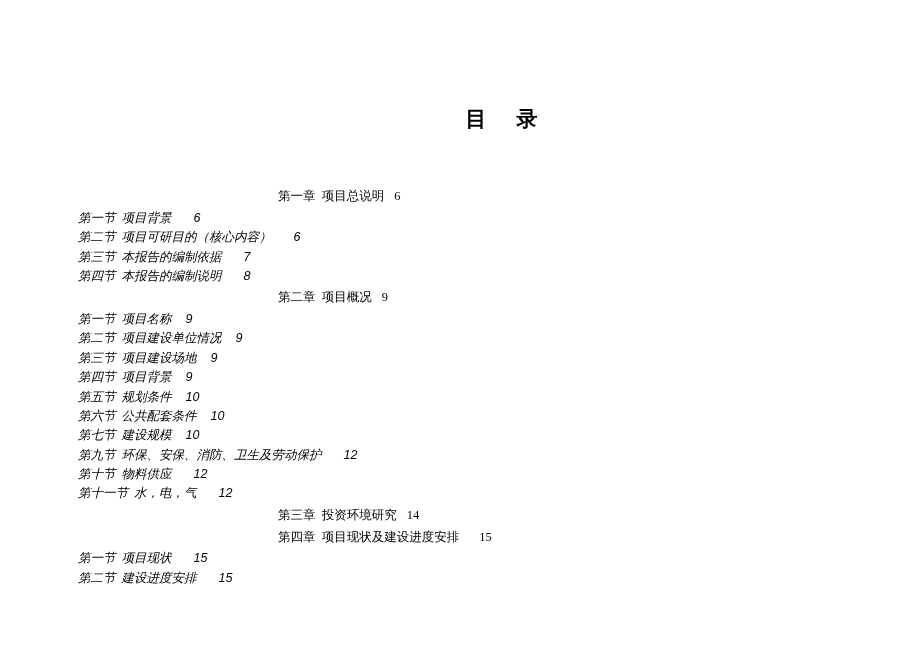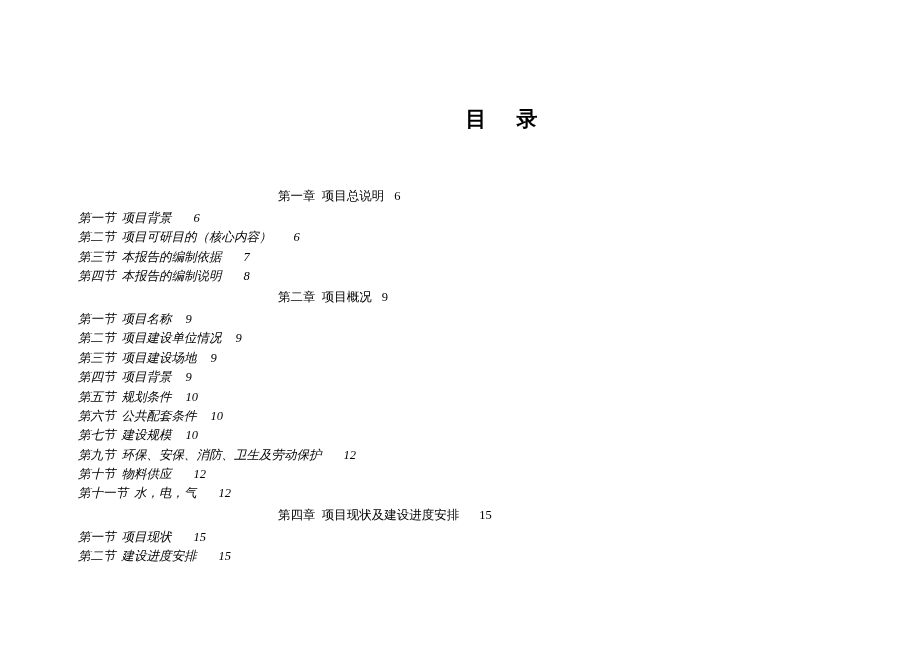--- a/index.html
+++ b/index.html
@@ -41,21 +41,21 @@
       margin-bottom: 3px;
       margin-top: 2px;
     }
     .chapter-row .page {
       margin-left: 10px;
     }
     .section-row {
       font-size: 12.5px;
       font-style: italic;
       line-height: 1.55;
-      font-family: Liberation Serif, serif;
+      font-family: Liberation Sans, sans-serif;
       display: flex;
       align-items: baseline;
     }
     .section-row .label {
       display: inline-block;
     }
     .section-row .title {
       margin-left: 6px;
     }
     .section-row .page {
@@ -145,20 +145,23 @@
     <span class="label">第十节</span>
     <span class="title">物料供应</span>
     <span class="page">12</span>
   </div>
   <div class="section-row wide-gap">
     <span class="label">第十一节</span>
     <span class="title">水，电，气</span>
     <span class="page">12</span>
   </div>
 
+  <div class="chapter-row">
+    <span>第三章</span>&nbsp;&nbsp;<span>投资环境研究</span><span class="page">14</span>
+  </div>
 
   <div class="chapter-row">
     <span>第四章</span>&nbsp;&nbsp;<span>项目现状及建设进度安排</span><span class="page" style="margin-left:20px">15</span>
   </div>
 
   <div class="section-row wide-gap">
     <span class="label">第一节</span>
     <span class="title">项目现状</span>
     <span class="page">15</span>
   </div>

